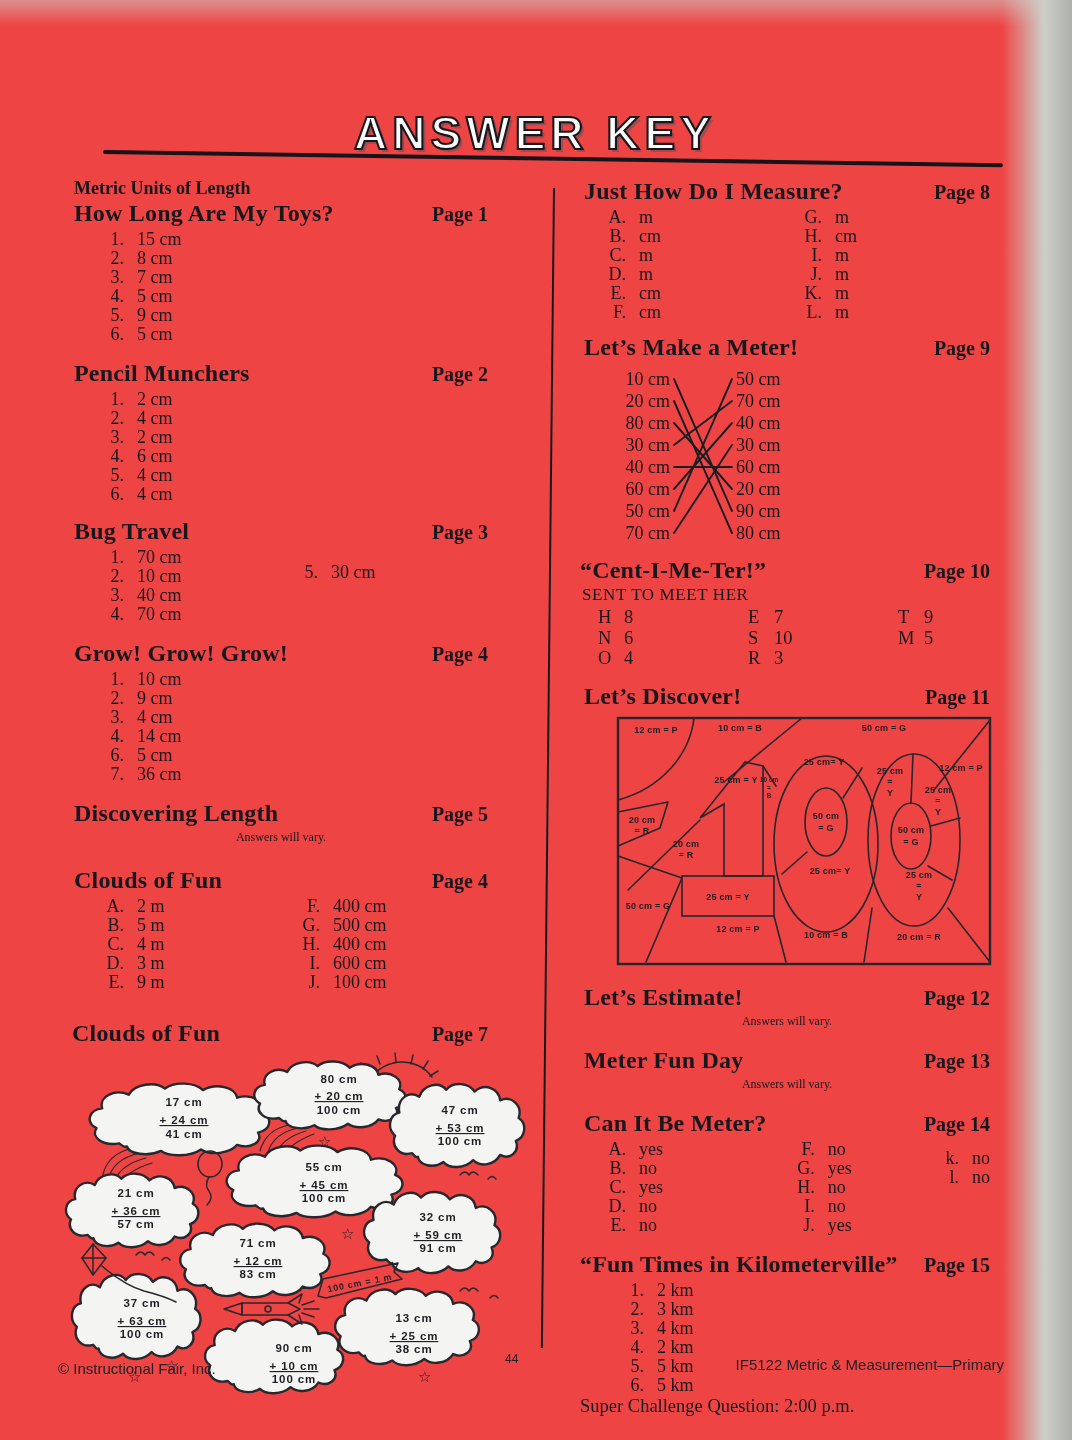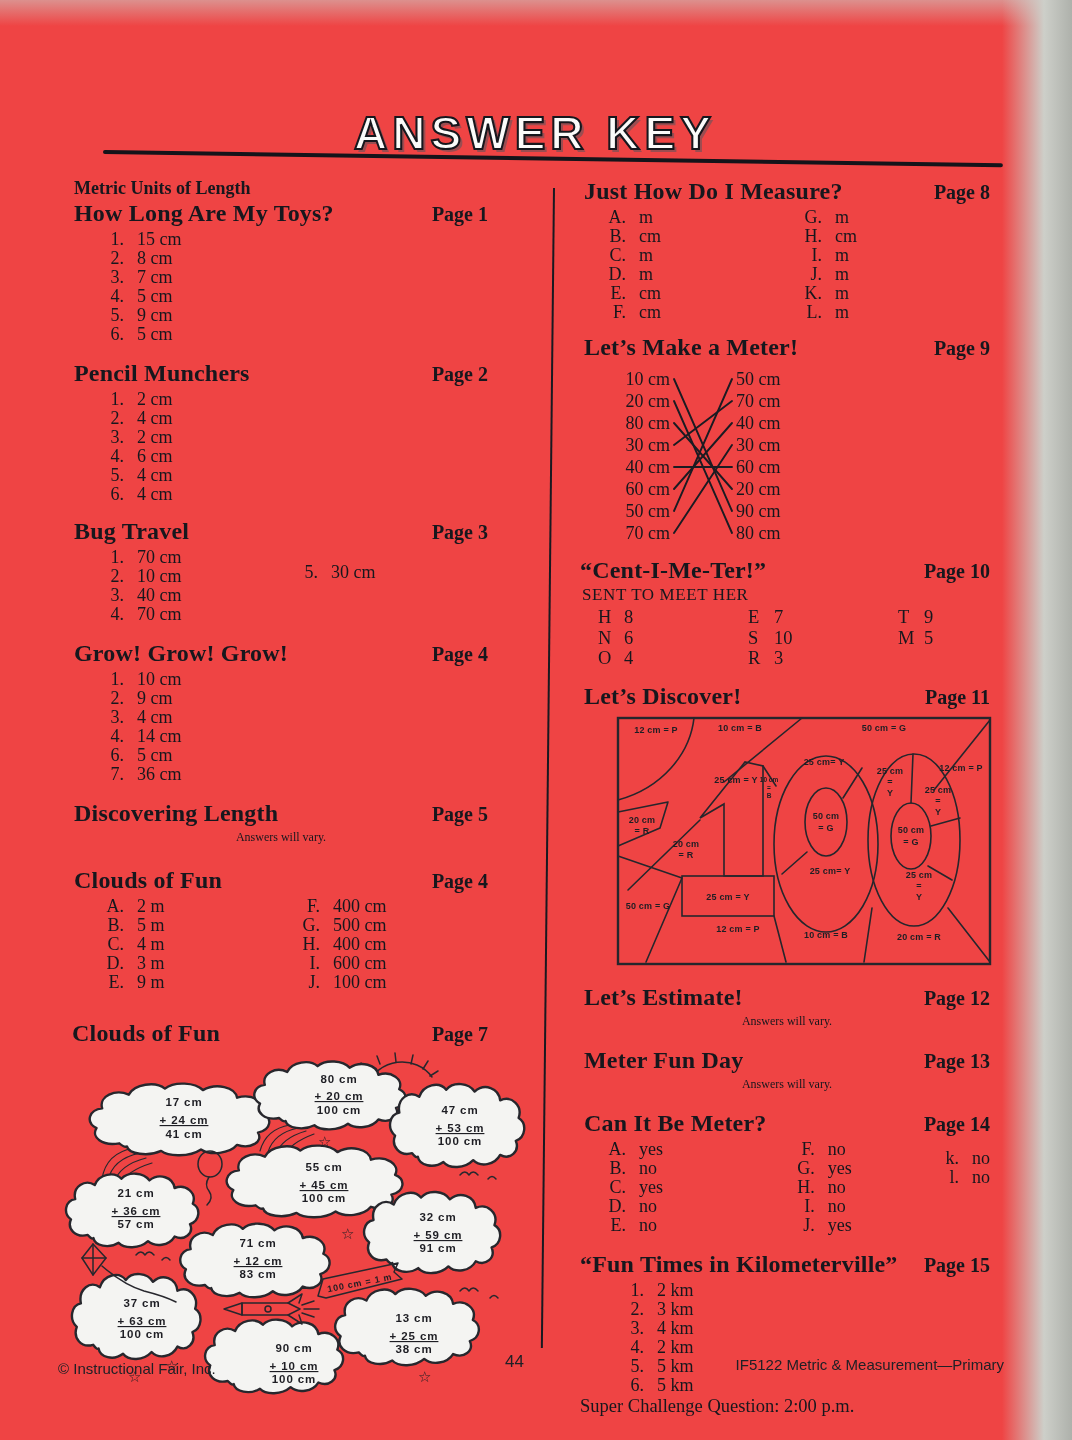--- a/index.html
+++ b/index.html
@@ -67,21 +67,21 @@
 
   .dv-svg{margin:4px 0 0 2px;display:block;}
   .dl{font-size:9px;font-weight:700;letter-spacing:.2px;text-anchor:middle;}
   .dlt{font-size:6.5px;font-weight:700;text-anchor:middle;}
   .dv-ln{stroke:#26262c;stroke-width:1.6;fill:none;stroke-linecap:round;}
   .dv-border{stroke:#26262c;stroke-width:2.4;fill:none;}
 
   .footer{position:absolute;left:0;top:1352px;width:1072px;
     font-family:"Liberation Sans",sans-serif;font-size:15px;color:#202026;}
   .f-left{position:absolute;left:58px;top:8px;}
-  .f-mid{position:absolute;left:505px;top:0;font-size:17px;}
+  .f-mid{position:absolute;left:505px;top:0;font-size:12px;}
   .f-right{position:absolute;right:68px;top:4px;}
 </style>
 </head>
 <body>
 
 <div class="photo">
   <div class="edge-top"></div>
 
   <div class="title">ANSWER KEY</div>
   <div class="rule"></div>

